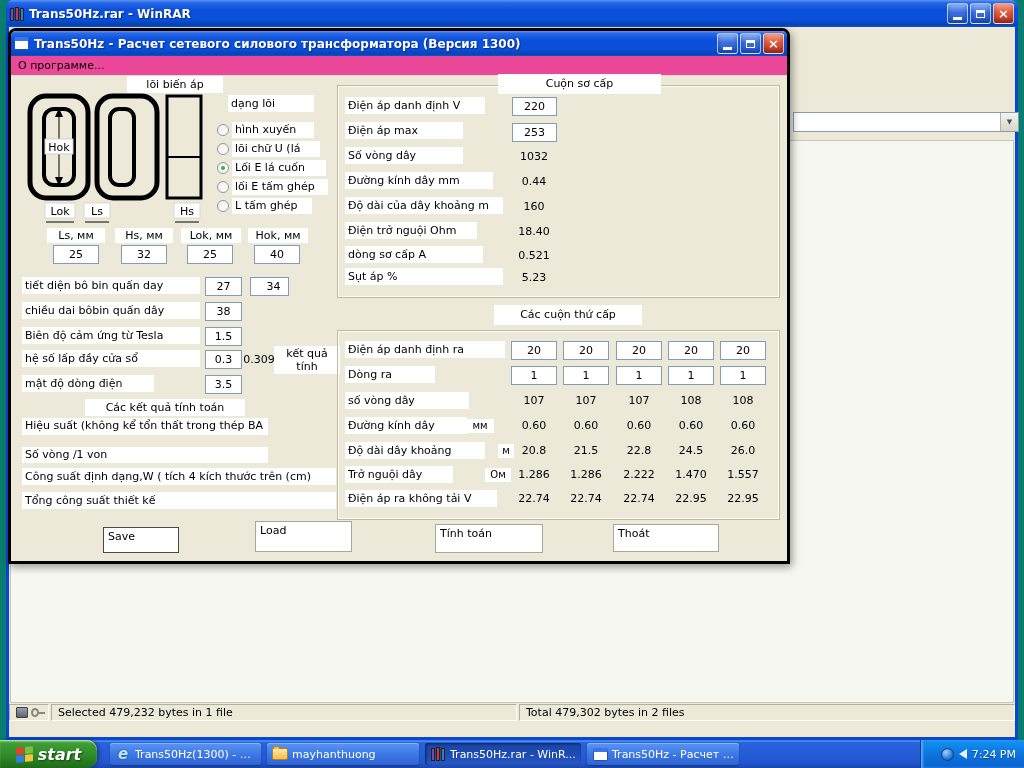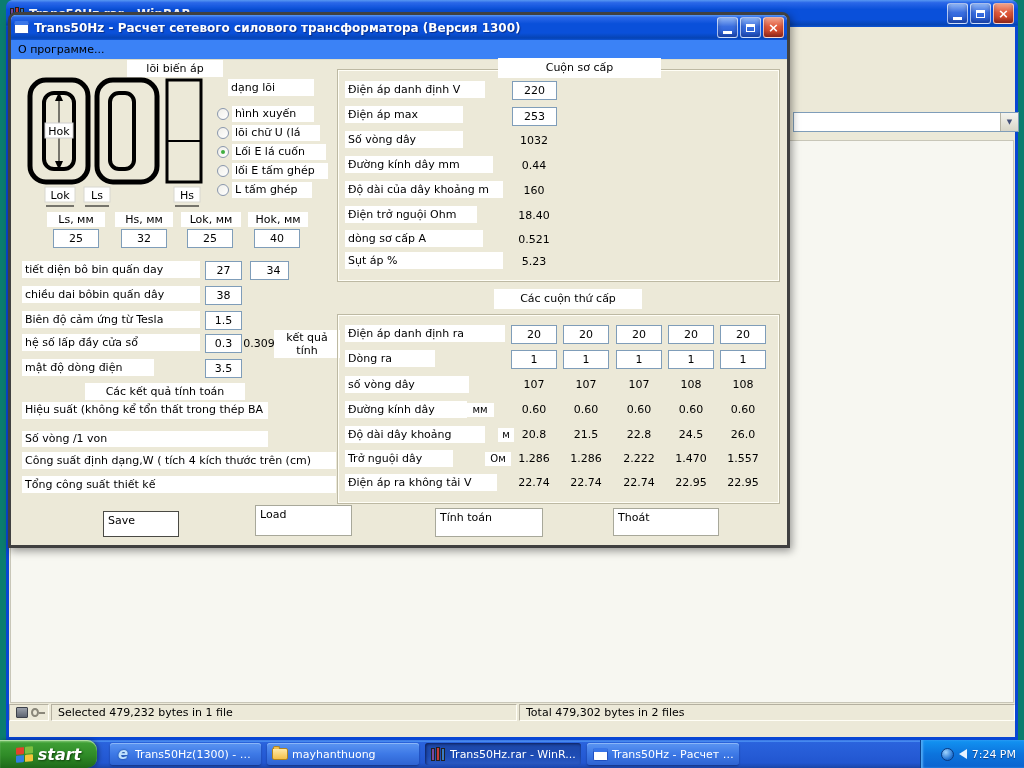--- a/index.html
+++ b/index.html
@@ -37,27 +37,27 @@
       border:1px solid #c8c6b8;box-sizing:border-box;}
   .wr-status{position:absolute;left:0;top:703px;width:1006px;height:19px;background:#ece9d8;display:flex;gap:2px;padding-top:1px;box-sizing:border-box;}
   .st-sec{height:17px;border:1px solid;border-color:#b4b0a0 #fffef6 #fffef6 #b4b0a0;box-sizing:border-box;
       display:flex;align-items:center;padding:0 6px;white-space:nowrap;overflow:hidden;}
   .st-ic{display:inline-block;margin-right:3px;}
   .ic-dev{width:14px;height:9px;background:linear-gradient(180deg,#9aa0aa,#5d6470);border:1px solid #3c414b;border-radius:1px;}
   .ic-key{width:9px;height:9px;border:2px solid #8a877a;border-radius:50%;box-sizing:border-box;position:relative;}
   .ic-key::after{content:"";position:absolute;left:6px;top:2px;width:6px;height:2px;background:#8a877a;}
 
   
-  .dlg{position:absolute;left:8px;top:12px;width:776px;height:530px;background:#ece9d8;
-      border:3px solid #404040;box-sizing:content-box;border-radius:8px 8px 0 0;
+  .dlg{position:absolute;left:8px;top:28px;width:776px;height:530px;background:#ece9d8;
+      border:3px solid #000000;box-sizing:content-box;border-radius:8px 8px 0 0;
       box-shadow:2px 3px 8px rgba(0,0,0,.4);}
   .dlg-tb{position:absolute;left:0;top:0;width:776px;height:25px;border-radius:5px 5px 0 0;
       background:linear-gradient(180deg,#5898f2 0%,#2a67e8 10%,#0a50da 35%,#0a50da 72%,#0644b4 92%,#0b53d6 100%);
       display:flex;align-items:center;padding:0 3px;box-sizing:border-box;}
-  .dlg-menu{position:absolute;left:0;top:25px;width:776px;height:19px;background:#3b82f6;
+  .dlg-menu{position:absolute;left:0;top:25px;width:776px;height:19px;background:#ec4899;
       border-bottom:1px solid #e0ddc8;display:flex;align-items:center;}
   .menu-item{padding:0 7px;height:100%;display:flex;align-items:center;}
   .form-ic{width:15px;height:13px;background:#fff;border:1px solid #1e4fc0;border-top:4px solid #3a76e8;box-sizing:border-box;border-radius:2px;}
 
   .wlab{position:absolute;background:#fff;height:17px;line-height:17px;padding:0 3px;
       white-space:nowrap;overflow:hidden;box-sizing:border-box;}
   .c{text-align:center;}
   .sm{font-size:10px;}
   .inp{position:absolute;background:#fff;border:1px solid #7f9db9;height:19px;box-sizing:border-box;
       text-align:center;font-family:inherit;font-size:11px;padding:0;color:#000;}

